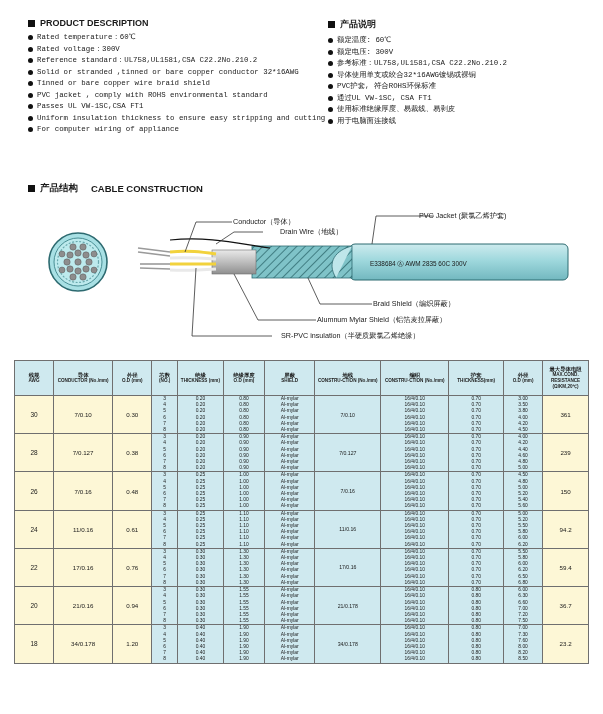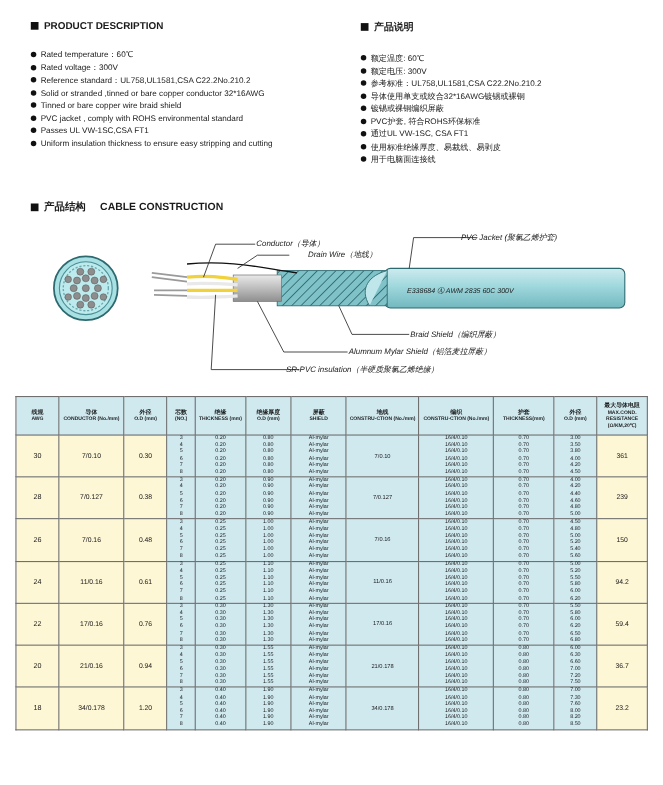--- a/index.html
+++ b/index.html
@@ -14,31 +14,31 @@
   }
   .page{position:relative;width:603px;height:714px;}
 
   
   .sec-head{display:flex;align-items:center;gap:5px;font-weight:bold;font-size:9px;}
   .sq{width:7px;height:7px;background:#111;display:inline-block;}
 
   .desc-wrap{position:absolute;left:28px;top:18px;width:550px;display:flex;}
   .col-en{width:300px;text-align:right;}
   .col-cn{width:250px;}
-  .bullets{margin-top:16px;}
+  .bullets{margin-top:4px;font-family:Liberation Mono, monospace;}
   .bl{display:flex;align-items:flex-start;gap:4px;line-height:11.5px;font-size:7.4px;}
   .dot{min-width:5px;height:5px;border-radius:50%;background:#111;margin-top:3px;}
   .col-cn .bl{font-size:7.4px;}
 
   
   .cons-head{position:absolute;left:28px;top:182px;justify-content:center;}
   .cons-head .t-cn{font-size:9.5px;font-weight:bold;}
   .cons-head .t-en{font-size:9.5px;font-weight:bold;margin-left:8px;}
 
-  .diagram{position:absolute;left:20px;top:200px;width:565px;height:150px;font-style:italic;}
+  .diagram{position:absolute;left:20px;top:200px;width:565px;height:150px;}
 
   .lbl{position:absolute;font-size:7.2px;white-space:nowrap;}
 
   
   table.spec{position:absolute;left:14px;top:360px;border-collapse:collapse;width:575px;
              font-size:5.2px;text-align:center;}
   table.spec th,table.spec td{border:0.6px solid #6f6f6f;padding:0;}
   table.spec thead th{background:#cfe9ef;height:34px;line-height:6px;font-weight:bold;font-size:5.2px;}
   .hdr-cn{display:block;font-size:5.4px;}
   .hdr-en{display:block;font-size:4.6px;color:#222;}
@@ -96,20 +96,24 @@
             <span>PVC jacket , comply with ROHS environmental standard</span>
           </div>
         <div class="bl">
             <span class="dot"></span>
             <span>Passes UL VW-1SC,CSA FT1</span>
           </div>
         <div class="bl">
             <span class="dot"></span>
             <span>Uniform insulation thickness to ensure easy stripping and cutting</span>
           </div>
+        <div class="bl">
+            <span class="dot"></span>
+            <span>For computer wiring of appliance</span>
+          </div>
       </div>
     </div>
 
     <div class="col-cn">
       <div class="sec-head">
         <span class="sq"></span>
         <span>产品说明</span>
       </div>
       <div class="bullets">
         <div class="bl">
@@ -120,24 +124,20 @@
             <span class="dot"></span>
             <span>额定电压: 300V</span>
           </div>
         <div class="bl">
             <span class="dot"></span>
             <span>参考标准：UL758,UL1581,CSA C22.2No.210.2</span>
           </div>
         <div class="bl">
             <span class="dot"></span>
             <span>导体使用单支或绞合32*16AWG镀锡或裸铜</span>
-          </div>
-        <div class="bl">
-            <span class="dot"></span>
-            <span>镀锡或裸铜编织屏蔽</span>
           </div>
         <div class="bl">
             <span class="dot"></span>
             <span>PVC护套, 符合ROHS环保标准</span>
           </div>
         <div class="bl">
             <span class="dot"></span>
             <span>通过UL VW-1SC, CSA FT1</span>
           </div>
         <div class="bl">
@@ -238,21 +238,21 @@
       </g>
 
       <text x="350" y="66" font-size="6.4" fill="#1a1a1a" font-family="Liberation Sans, sans-serif">E338684  Ⓐ  AWM 2835 60C 300V</text>
     </svg>
 
     <div class="lbl" style="left:213px;top:17px;">Conductor（导体）</div>
     <div class="lbl" style="left:244px;top:27px;margin-left:16px;">Drain Wire（地线）</div>
     <div class="lbl" style="left:399px;top:11px;">PVC Jacket (聚氯乙烯护套)</div>
     <div class="lbl" style="left:353px;top:99px;">Braid Shield（编织屏蔽）</div>
     <div class="lbl" style="left:297px;top:115px;">Alumnum Mylar Shield（铝箔麦拉屏蔽）</div>
-    <div class="lbl" style="left:240px;top:131px;text-align:right;">SR-PVC insulation（半硬质聚氯乙烯绝缘）</div>
+    <div class="lbl" style="left:261px;top:131px;text-align:right;">SR-PVC insulation（半硬质聚氯乙烯绝缘）</div>
   </div>
 
   <table class="spec">
     <thead>
       <tr>
         <th>
           <span class="hdr-cn">线规</span>
           <span class="hdr-en">AWG</span>
         </th>
         <th>

